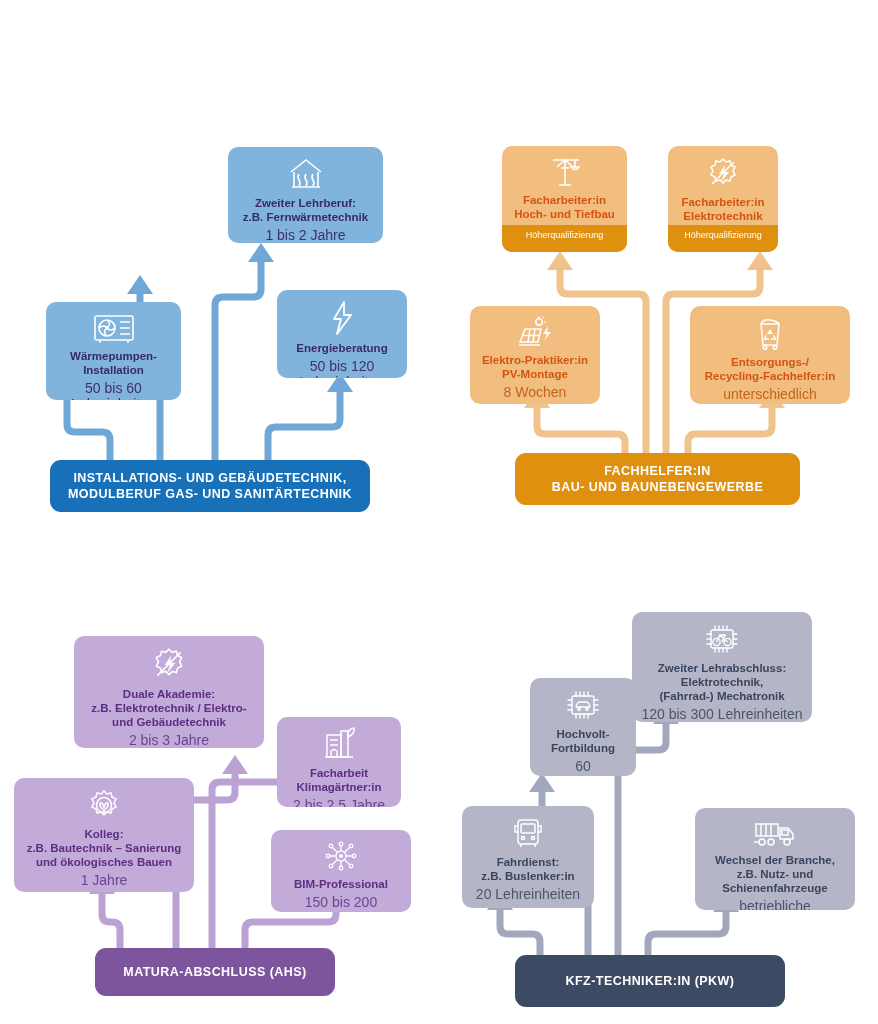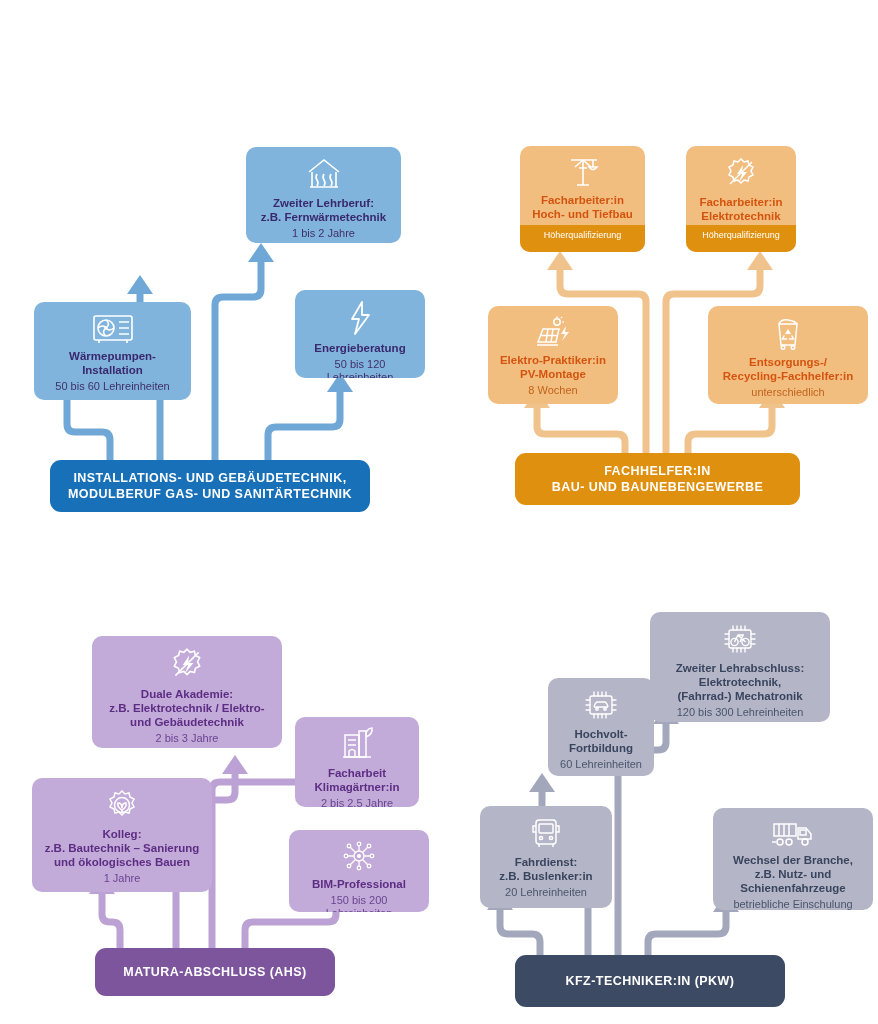--- a/index.html
+++ b/index.html
@@ -33,29 +33,29 @@
             overflow:visible;pointer-events:none;}
 
   
   .card{
     position:absolute;
     border-radius:10px;
     box-sizing:border-box;
     text-align:center;
     overflow:hidden;
     padding:8px 7px 7px 7px;
-    display:flex;flex-direction:column;align-items:center;justify-content:flex-start;margin-left:18px;
+    display:flex;flex-direction:column;align-items:center;justify-content:flex-start;
   }
   .card .ico{display:block;margin:2px auto 5px auto;}
   .card .title{
     font-size:11.5px;font-weight:bold;line-height:1.22;
     display:block;
   }
   .card .sub{
-    font-size:11px;font-weight:400;line-height:1.2;margin-top:2.5px;display:block;
+    font-size:14px;font-weight:400;line-height:1.2;margin-top:2.5px;display:block;
   }
   .card .footer{
     position:absolute;left:0;right:0;bottom:0;
     font-size:9px;line-height:20px;height:27px;color:#ffffff;
   }
 
   
   .c-blue{background:#81B4DC;}
   .c-blue .title{color:#39286e;}
   .c-blue .sub{color:#3f3069;}
@@ -108,21 +108,21 @@
         <path d="M 268 345 L 268 315 Q 268 307 276 307 L 332 307 Q 340 307 340 299 L 340 270"></path>
       </g>
       <g fill="#6FA8D6">
         <polygon points="67,258 80,277 54,277"></polygon>
         <polygon points="140,155 153,174 127,174"></polygon>
         <polygon points="261,123 274,142 248,142"></polygon>
         <polygon points="340,253 353,272 327,272"></polygon>
       </g>
     </svg>
 
-    <div class="card c-blue" style="left:16px;top:182px;width:157px;height:98px;">
+    <div class="card c-blue" style="left:46px;top:182px;width:135px;height:98px;">
       <span class="ico">
         <svg width="44" height="32" viewBox="0 0 44 32" fill="none" stroke="#ffffff" stroke-width="1.6">
           <rect x="3" y="4" width="38" height="24" rx="2"></rect>
           <circle cx="15" cy="16" r="8"></circle>
           <circle cx="15" cy="16" r="1.8" fill="#ffffff" stroke="none"></circle>
           <path d="M15 8 q5 4 0 8 M23 16 q-5 4 -8 0 M15 24 q-5 -4 0 -8 M7 16 q5 -4 8 0"></path>
           <line x1="28" y1="10" x2="38" y2="10"></line>
           <line x1="28" y1="16" x2="38" y2="16"></line>
           <line x1="28" y1="22" x2="38" y2="22"></line>
           <line x1="8" y1="28" x2="8" y2="31"></line>

